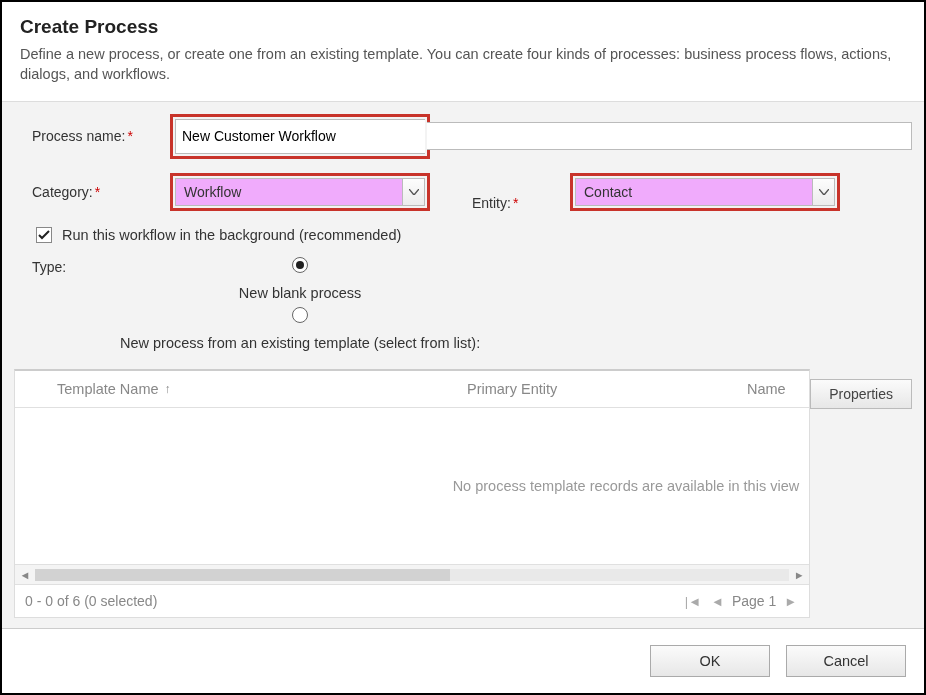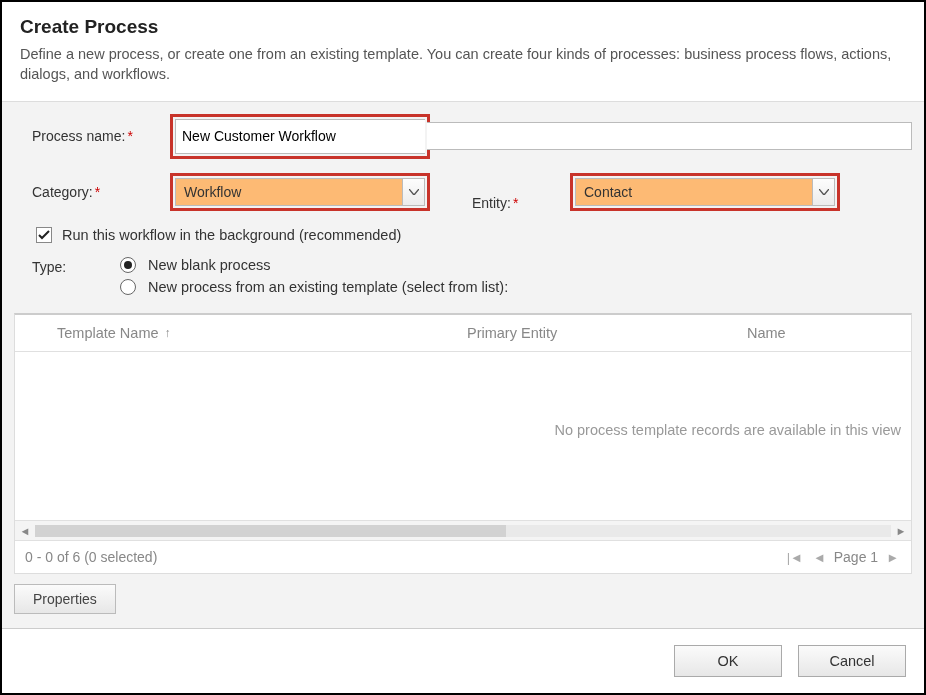--- a/index.html
+++ b/index.html
@@ -55,21 +55,21 @@
       font-family: inherit;
     }
     .process-name-wrap { display: flex; align-items: center; flex: 1; }
     .process-name-hl { display: inline-block; }
     .process-name-input-left { width: 250px; border-right: none; }
     .process-name-input-right { flex: 1; height: 28px; border: 1px solid #bbb; border-left: none; background: #fff; margin-left: -3px; }
     .select-wrap {
       position: relative;
       display: inline-flex;
       align-items: center;
-      background: #fdba74;
+      background: #f0abfc;
       border: 1px solid #bbb;
       height: 28px;
     }
     .select-wrap .sel-text { padding: 0 8px; font-size: 14px; flex: 1; }
     .sel-btn {
       width: 22px; height: 100%;
       border-left: 1px solid #bbb;
       background: linear-gradient(#fdfdfd,#ececec);
       display: flex; align-items: center; justify-content: center;
       cursor: pointer;
@@ -85,34 +85,34 @@
     .cb {
       width: 16px; height: 16px; border: 1px solid #888; background: #fff;
       display: inline-flex; align-items: center; justify-content: center;
       margin-right: 10px; cursor: pointer;
     }
     .cb svg { width: 12px; height: 10px; }
     .cb-label { font-size: 14.5px; color: #333; }
     .type-row { display: flex; align-items: flex-start; }
     .type-lbl { width: 90px; font-size: 14px; color: #333; padding-top: 2px; padding-left: 2px; }
     .radio-group { display: flex; flex-direction: column; gap: 6px; }
-    .radio-item { display: flex; align-items: center; gap: 12px; cursor: pointer; }
+    .radio-item { display: flex; align-items: center; gap: 12px; cursor: pointer; flex-direction: column; }
     .radio {
       width: 16px; height: 16px; border: 1px solid #666; border-radius: 50%;
       background: #fff; display: inline-flex; align-items: center; justify-content: center;
     }
     .radio.checked::after { content: ""; width: 8px; height: 8px; background: #222; border-radius: 50%; }
     .radio-text { font-size: 14.5px; color: #333; }
 
     .grid-area {
       background: #f3f3f3;
       padding: 0 12px 10px 12px;
       flex: 1;
       display: flex;
-      flex-direction: column;
+      flex-direction: row;
     }
     .grid-container {
       border: 1px solid #ddd;
       border-top: 2px solid #ccc;
       background: #fff;
       flex: 1;
       display: flex;
       flex-direction: column;
       overflow: hidden;
     }
@@ -156,21 +156,21 @@
       border: 1px solid #bbb; cursor: pointer; font-family: inherit;
       color: #444;
     }
     .footer {
       border-top: 1px solid #ccc;
       background: #fff;
       padding: 16px 18px;
       display: flex; justify-content: flex-end; gap: 16px;
     }
     .footer button {
-      width: 108px; height: 32px;
+      width: 120px; height: 32px;
       background: linear-gradient(#fbfbfb, #e7e7e7);
       border: 1px solid #aaa; cursor: pointer;
       font-size: 14.5px; font-family: inherit; color: #333;
     }
   </style>
 </head>
 <body>
 
 <div class="header-area">
   <div class="title">Create Process</div>

